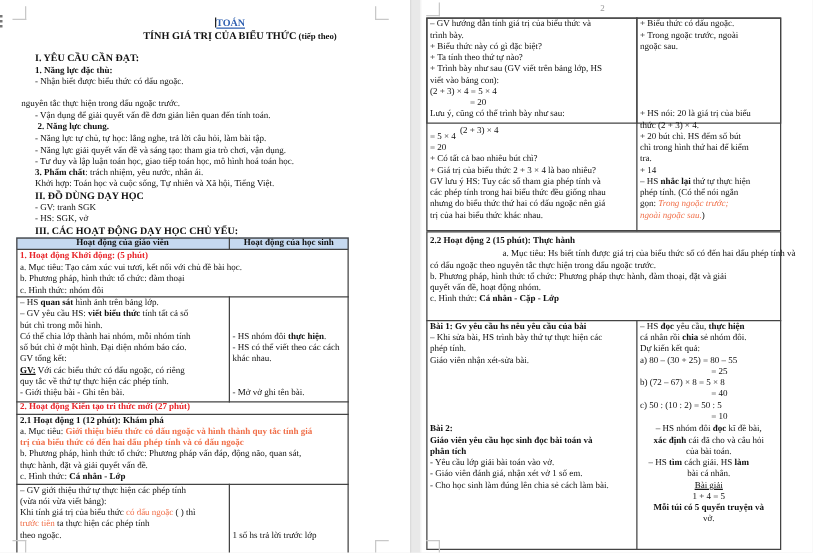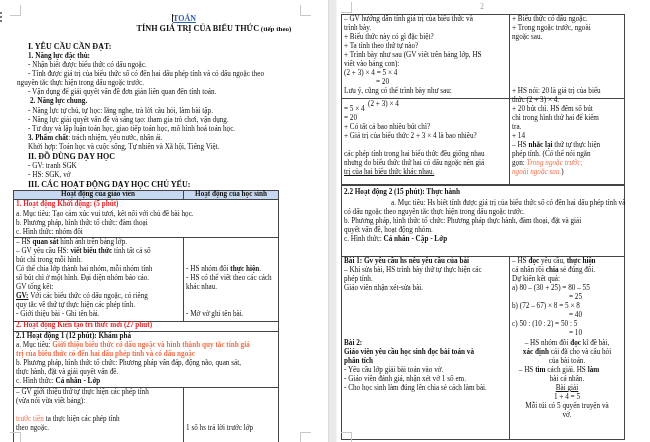--- a/index.html
+++ b/index.html
@@ -36,26 +36,25 @@
 <div class="page" id="page-left">
   <div class="dots">
       <span></span>
       <span></span>
       <span></span>
     </div>
   <div class="crop" style="left:10px;top:5px;border-width:0 1px 1px 0;"></div>
   <div class="crop" style="left:300px;top:5px;border-width:0 0 1px 1px;"></div>
 
   <div class="t center" style="left:0;width:368px;top:14px;"><span class="cursor"></span><span class="title-toan">TOÁN</span></div>
-  <div class="t center" style="left:0;width:384px;top:24px;padding-left:22px;"><span class="title-main">TÍNH GIÁ TRỊ CỦA BIỂU THỨC</span> <span class="b" style="font-size:7px">(tiếp theo)</span></div>
+  <div class="t center" style="left:0;width:384px;top:24px;"><span class="title-main">TÍNH GIÁ TRỊ CỦA BIỂU THỨC</span> <span class="b" style="font-size:7px">(tiếp theo)</span></div>
 
   <div class="t h1" style="left:28px;top:42px;">I. YÊU CẦU CẦN ĐẠT:</div>
   <div class="t b" style="left:28px;top:52px;">1. Năng lực đặc thù:</div>
   <div class="t" style="left:28px;top:61px;">- Nhận biết được biểu thức có dấu ngoặc.</div>
-  <div class="t" style="left:28px;top:70px;">- Tính được giá trị của biểu thức số có đến hai dấu phép tính và có dấu ngoặc theo</div>
   <div class="t" style="left:17px;top:79px;">nguyên tắc thực hiện trong dấu ngoặc trước.</div>
   <div class="t" style="left:28px;top:88px;">- Vận dụng để giải quyết vấn đề đơn giản liên quan đến tính toán.</div>
   <div class="t b" style="left:30px;top:97px;">2. Năng lực chung.</div>
   <div class="t" style="left:28px;top:107px;">- Năng lực tự chủ, tự học: lắng nghe, trả lời câu hỏi, làm bài tập.</div>
   <div class="t" style="left:28px;top:116px;">- Năng lực giải quyết vấn đề và sáng tạo: tham gia trò chơi, vận dụng.</div>
   <div class="t" style="left:28px;top:125px;">- Tư duy và lập luận toán học, giao tiếp toán học, mô hình hoá toán học.</div>
   <div class="t" style="left:28px;top:134px;"><span class="b">3. Phẩm chất</span><span>: trách nhiệm, yêu nước, nhân ái.</span></div>
   <div class="t" style="left:28px;top:143px;">Khởi hợp: Toán học và cuộc sống, Tự nhiên và Xã hội, Tiếng Việt.</div>
   <div class="t h1" style="left:28px;top:152px;">II. ĐỒ DÙNG DẠY HỌC</div>
   <div class="t" style="left:28px;top:162px;">- GV: tranh SGK</div>
@@ -97,20 +96,21 @@
   <div class="t" style="left:16px;top:341px;"><span>a. Mục tiêu: </span><span class="orange-b">Giới thiệu biểu thức có dấu ngoặc và hình thành quy tắc tính giá</span></div>
   <div class="t orange-b" style="left:16px;top:350px;">trị của biểu thức có đến hai dấu phép tính và có dấu ngoặc</div>
   <div class="t" style="left:16px;top:359px;">b. Phương pháp, hình thức tổ chức: Phương pháp vấn đáp, động não, quan sát,</div>
   <div class="t" style="left:16px;top:368px;">thực hành, đặt và giải quyết vấn đề.</div>
   <div class="t" style="left:16px;top:377px;"><span>c. Hình thức: </span><span class="b">Cá nhân - Lớp</span></div>
   <div class="hline" style="left:13px;width:266px;top:387px;"></div>
   <div class="vline" style="left:183px;top:387px;height:57px;"></div>
 
   <div class="t" style="left:16px;top:388px;">– GV giới thiệu thứ tự thực hiện các phép tính</div>
   <div class="t" style="left:16px;top:397px;">(vừa nói vừa viết bảng):</div>
+  <div class="t" style="left:16px;top:406px;"><span>Khi tính giá trị của biểu thức </span><span class="orange">có dấu ngoặc</span><span> ( ) thì</span></div>
   <div class="t" style="left:16px;top:415px;"><span class="orange">trước tiên</span><span> ta thực hiện các phép tính</span></div>
   <div class="t" style="left:16px;top:424px;">theo ngoặc.</div>
   <div class="t" style="left:186px;top:424px;">1 số hs trả lời trước lớp</div>
 
   <div class="crop" style="left:10px;top:432px;border-width:1px 1px 0 0;"></div>
   <div class="crop" style="left:300px;top:432px;border-width:1px 0 0 1px;"></div>
 </div>
 
 <div class="page" id="page-right">
   <div class="crop" style="left:4px;top:2px;border-width:0 1px 1px 0;"></div>
@@ -126,58 +126,59 @@
   <div class="t" style="left:7px;top:51px;">+ Trình bày như sau (GV viết trên bảng lớp, HS</div>
   <div class="t" style="left:7px;top:60px;">viết vào bảng con):</div>
   <div class="t" style="left:7px;top:69px;">(2 + 3) × 4 = 5 × 4</div>
   <div class="t" style="left:39px;top:78px;">= 20</div>
   <div class="t" style="left:7px;top:87px;">Lưu ý, cũng có thể trình bày như sau:</div>
   <div class="t" style="left:7px;top:100px;padding-left:24px;">(2 + 3) × 4</div>
   <div class="t" style="left:7px;top:105px;">= 5 × 4</div>
   <div class="t" style="left:7px;top:114px;">= 20</div>
   <div class="t" style="left:7px;top:123px;">+ Có tất cả bao nhiêu bút chì?</div>
   <div class="t" style="left:7px;top:132px;">+ Giá trị của biểu thức 2 + 3 × 4 là bao nhiêu?</div>
+  <div class="t" style="left:7px;top:141px;">GV lưu ý HS: Tuy các số tham gia phép tính và</div>
   <div class="t" style="left:7px;top:150px;">các phép tính trong hai biểu thức đều giống nhau</div>
   <div class="t" style="left:7px;top:159px;">nhưng do biểu thức thứ hai có dấu ngoặc nên giá</div>
-  <div class="t" style="left:7px;top:168px;text-decoration:underline;">trị của hai biểu thức khác nhau.</div>
+  <div class="t" style="left:7px;top:168px;">trị của hai biểu thức khác nhau.</div>
 
   <div class="box" style="left:4px;top:14px;width:284px;height:171px;"></div>
   <div class="vline" style="left:172px;top:14px;height:171px;"></div>
 
   <div class="t" style="left:175px;top:15px;">+ Biểu thức có dấu ngoặc.</div>
   <div class="t" style="left:175px;top:24px;">+ Trong ngoặc trước, ngoài</div>
   <div class="t" style="left:175px;top:33px;">ngoặc sau.</div>
   <div class="t" style="left:175px;top:87px;">+ HS nói: 20 là giá trị của biểu</div>
   <div class="t" style="left:175px;top:96px;">thức (2 + 3) × 4.</div>
   <div class="t" style="left:175px;top:105px;">+ 20 bút chì. HS đếm số bút</div>
   <div class="t" style="left:175px;top:114px;">chì trong hình thứ hai để kiểm</div>
   <div class="t" style="left:175px;top:123px;">tra.</div>
   <div class="t" style="left:175px;top:132px;">+ 14</div>
   <div class="t" style="left:175px;top:141px;"><span>– HS </span><span class="b">nhắc lại</span><span> thứ tự thực hiện</span></div>
   <div class="t" style="left:175px;top:150px;">phép tính. (Có thể nói ngắn</div>
   <div class="t" style="left:175px;top:159px;"><span>gọn: </span><span class="orange i">Trong ngoặc trước;</span></div>
   <div class="t" style="left:175px;top:168px;"><span class="orange i">ngoài ngoặc sau.</span><span>)</span></div>
 
   <div class="box" style="left:4px;top:185px;width:284px;height:255px;"></div>
   <div class="t b" style="left:7px;top:188px;">2.2 Hoạt động 2 (15 phút): Thực hành</div>
-  <div class="t" style="left:7px;top:199px;padding-left:47px;">a. Mục tiêu: Hs biết tính được giá trị của biểu thức số có đến hai dấu phép tính và</div>
+  <div class="t" style="left:18px;top:199px;padding-left:47px;">a. Mục tiêu: Hs biết tính được giá trị của biểu thức số có đến hai dấu phép tính và</div>
   <div class="t" style="left:7px;top:208px;">có dấu ngoặc theo nguyên tắc thực hiện trong dấu ngoặc trước.</div>
   <div class="t" style="left:7px;top:217px;">b. Phương pháp, hình thức tổ chức: Phương pháp thực hành, đàm thoại, đặt và giải</div>
   <div class="t" style="left:7px;top:226px;">quyết vấn đề, hoạt động nhóm.</div>
   <div class="t" style="left:7px;top:235px;"><span>c. Hình thức: </span><span class="b">Cá nhân - Cặp - Lớp</span></div>
   <div class="hline" style="left:4px;width:284px;top:256px;"></div>
   <div class="vline" style="left:172px;top:256px;height:184px;"></div>
 
   <div class="t b" style="left:7px;top:257px;">Bài 1: Gv yêu cầu hs nêu yêu cầu của bài</div>
   <div class="t" style="left:7px;top:266px;">– Khi sửa bài, HS trình bày thứ tự thực hiện các</div>
   <div class="t" style="left:7px;top:275px;">phép tính.</div>
   <div class="t" style="left:7px;top:284px;">Giáo viên nhận xét-sửa bài.</div>
 
   <div class="t" style="left:175px;top:257px;"><span>– HS </span><span class="b">đọc</span><span> yêu cầu, </span><span class="b">thực hiện</span></div>
-  <div class="t" style="left:175px;top:266px;"><span>cá nhân rồi </span><span class="b">chia</span><span> sẻ đúng đôi.</span></div>
+  <div class="t" style="left:175px;top:266px;"><span>cá nhân rồi </span><span class="b">chia</span><span> sẻ nhóm đôi.</span></div>
   <div class="t" style="left:175px;top:275px;">Dự kiến kết quả:</div>
   <div class="t" style="left:175px;top:284px;">a) 80 – (30 + 25) = 80 – 55</div>
   <div class="t" style="left:232px;top:293px;">= 25</div>
   <div class="t" style="left:175px;top:302px;">b) (72 – 67) × 8 = 5 × 8</div>
   <div class="t" style="left:232px;top:311px;">= 40</div>
   <div class="t" style="left:175px;top:320px;">c) 50 : (10 : 2) = 50 : 5</div>
   <div class="t" style="left:232px;top:329px;">= 10</div>
 
   <div class="t b" style="left:7px;top:339px;">Bài 2:</div>
   <div class="t b" style="left:7px;top:348px;">Giáo viên yêu cầu học sinh đọc bài toán và</div>
@@ -186,17 +187,17 @@
   <div class="t" style="left:7px;top:375px;">- Giáo viên đánh giá, nhận xét vở 1 số em.</div>
   <div class="t" style="left:7px;top:384px;">- Cho học sinh làm đúng lên chia sẻ cách làm bài.</div>
 
   <div class="t center" style="left:172px;width:116px;top:339px;"><span>– HS nhóm đôi </span><span class="b">đọc</span><span> kĩ đề bài,</span></div>
   <div class="t center" style="left:172px;width:116px;top:348px;"><span class="b">xác định</span><span> cái đã cho và câu hỏi</span></div>
   <div class="t center" style="left:172px;width:116px;top:357px;">của bài toán.</div>
   <div class="t center" style="left:172px;width:100px;top:366px;"><span>– HS </span><span class="b">tìm</span><span> cách giải. HS </span><span class="b">làm</span></div>
   <div class="t center" style="left:172px;width:116px;top:375px;">bài cá nhân.</div>
   <div class="t center u" style="left:172px;width:116px;top:384px;">Bài giải</div>
   <div class="t center" style="left:172px;width:116px;top:393px;">1 + 4 = 5</div>
-  <div class="t center" style="left:172px;width:116px;top:402px;">Mỗi túi có 5 quyển truyện và</div>
+  <div class="t center" style="left:172px;width:116px;top:402px;font-weight:bold;">Mỗi túi có 5 quyển truyện và</div>
   <div class="t center" style="left:172px;width:116px;top:411px;">vở.</div>
 
   <div class="crop" style="left:4px;top:432px;border-width:1px 1px 0 0;"></div>
 </div>
 
 </body></html>

